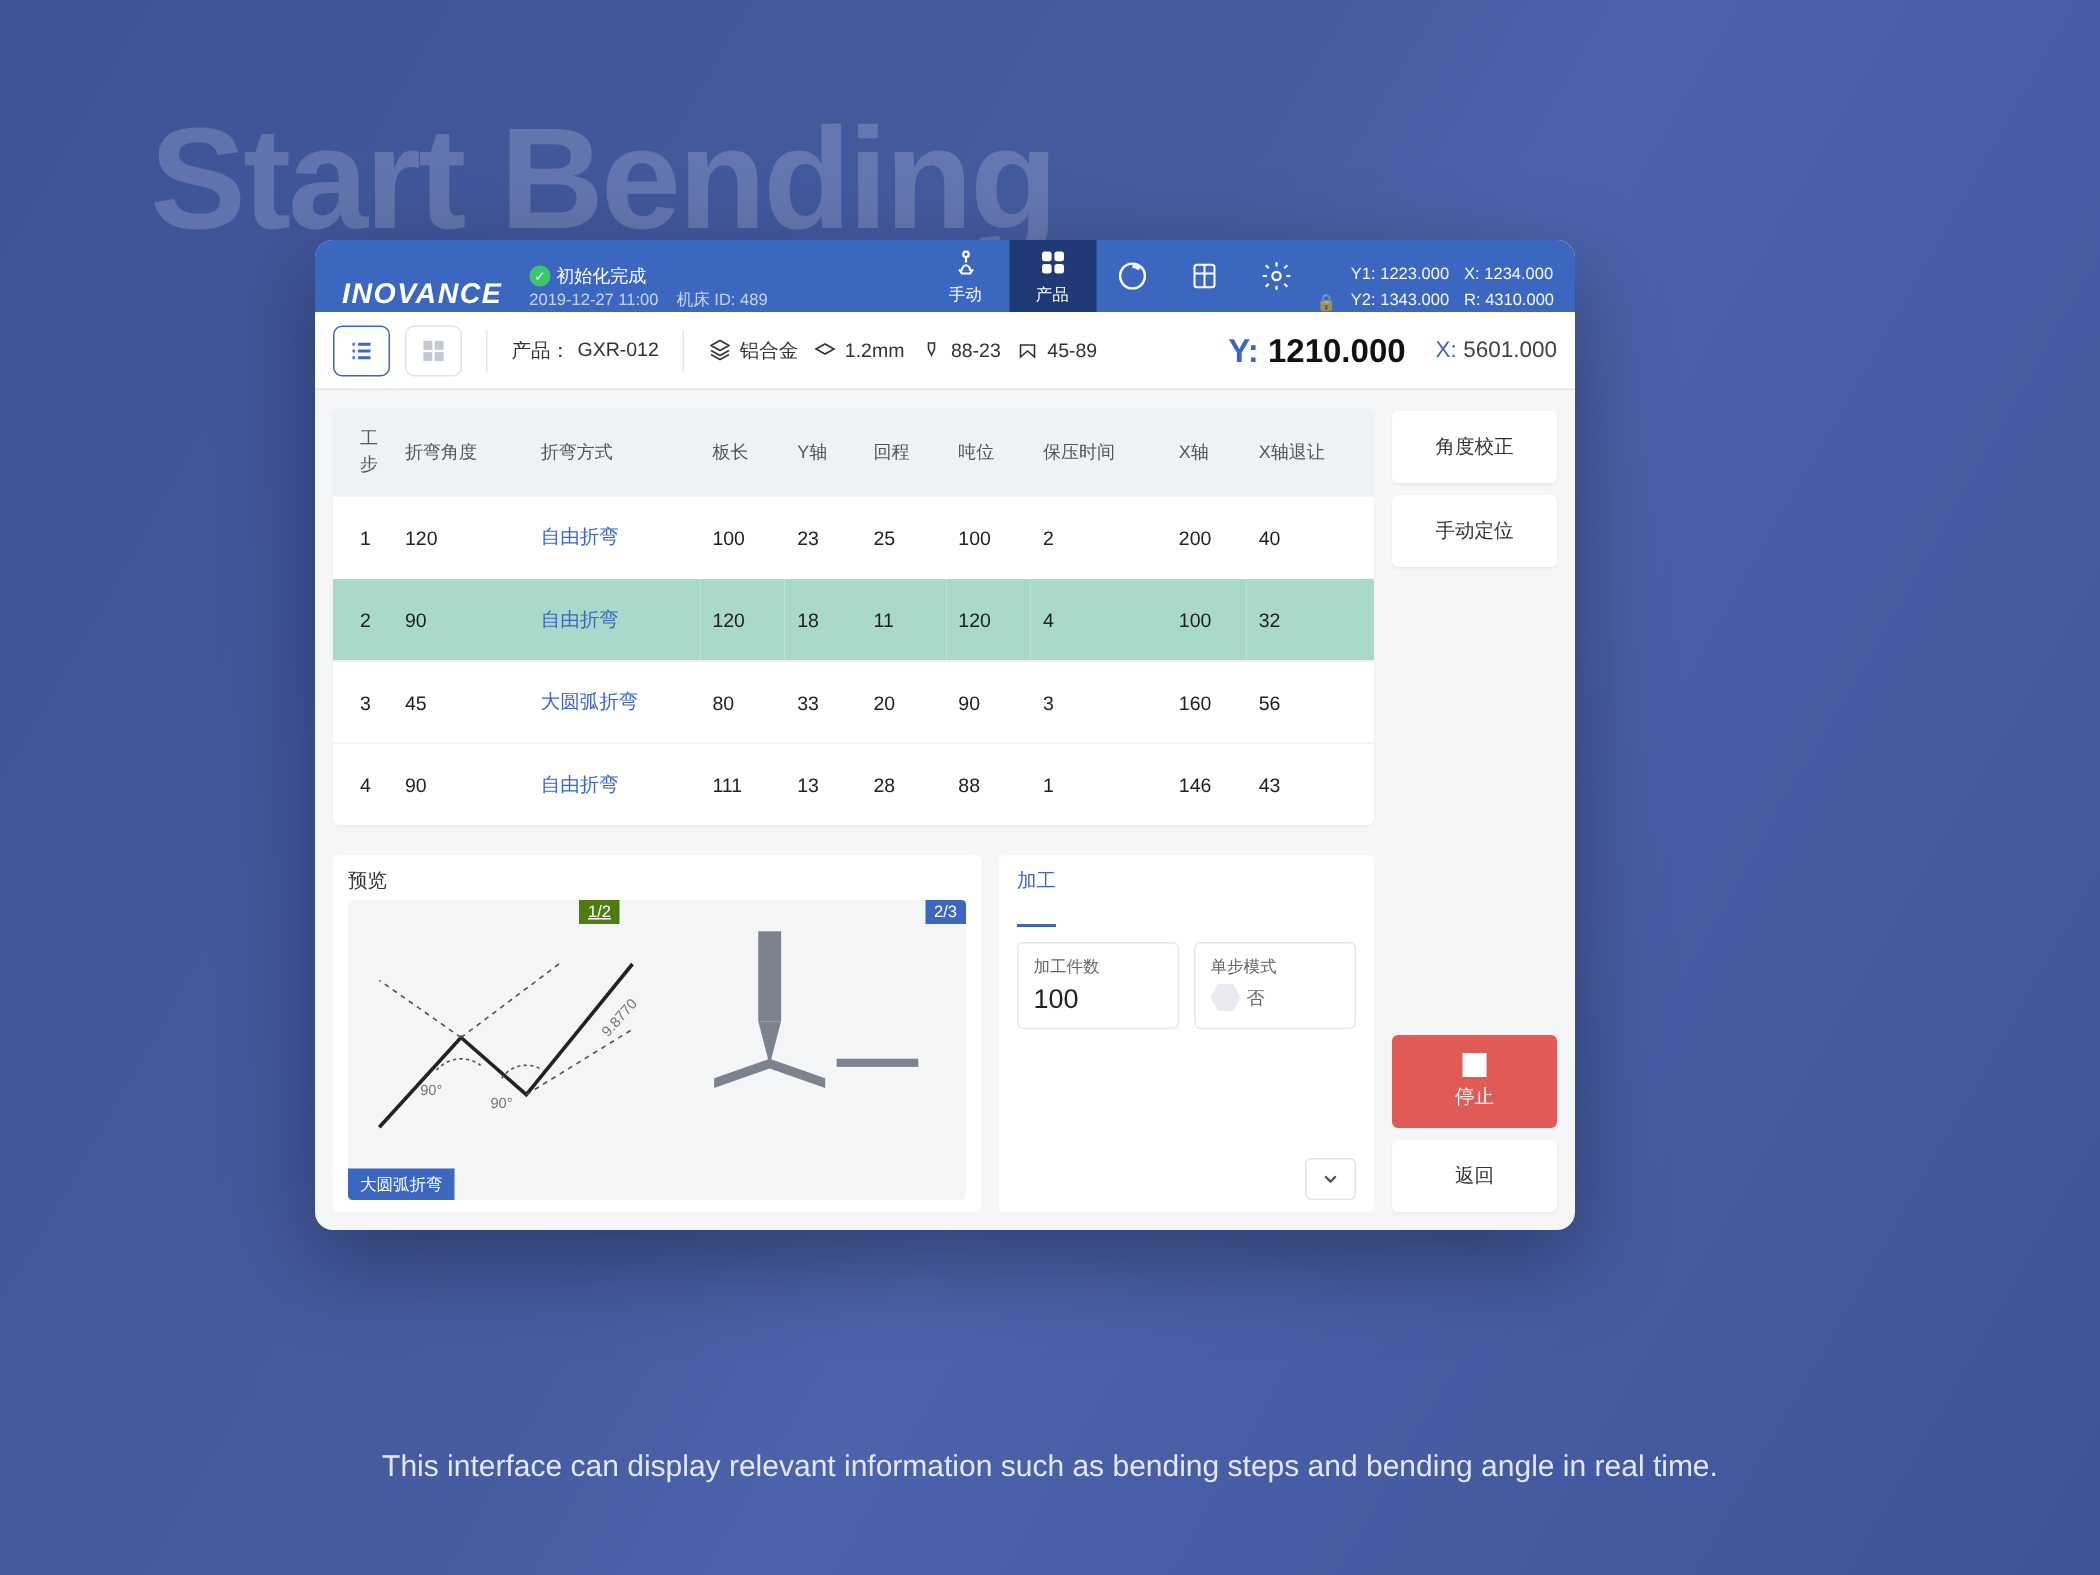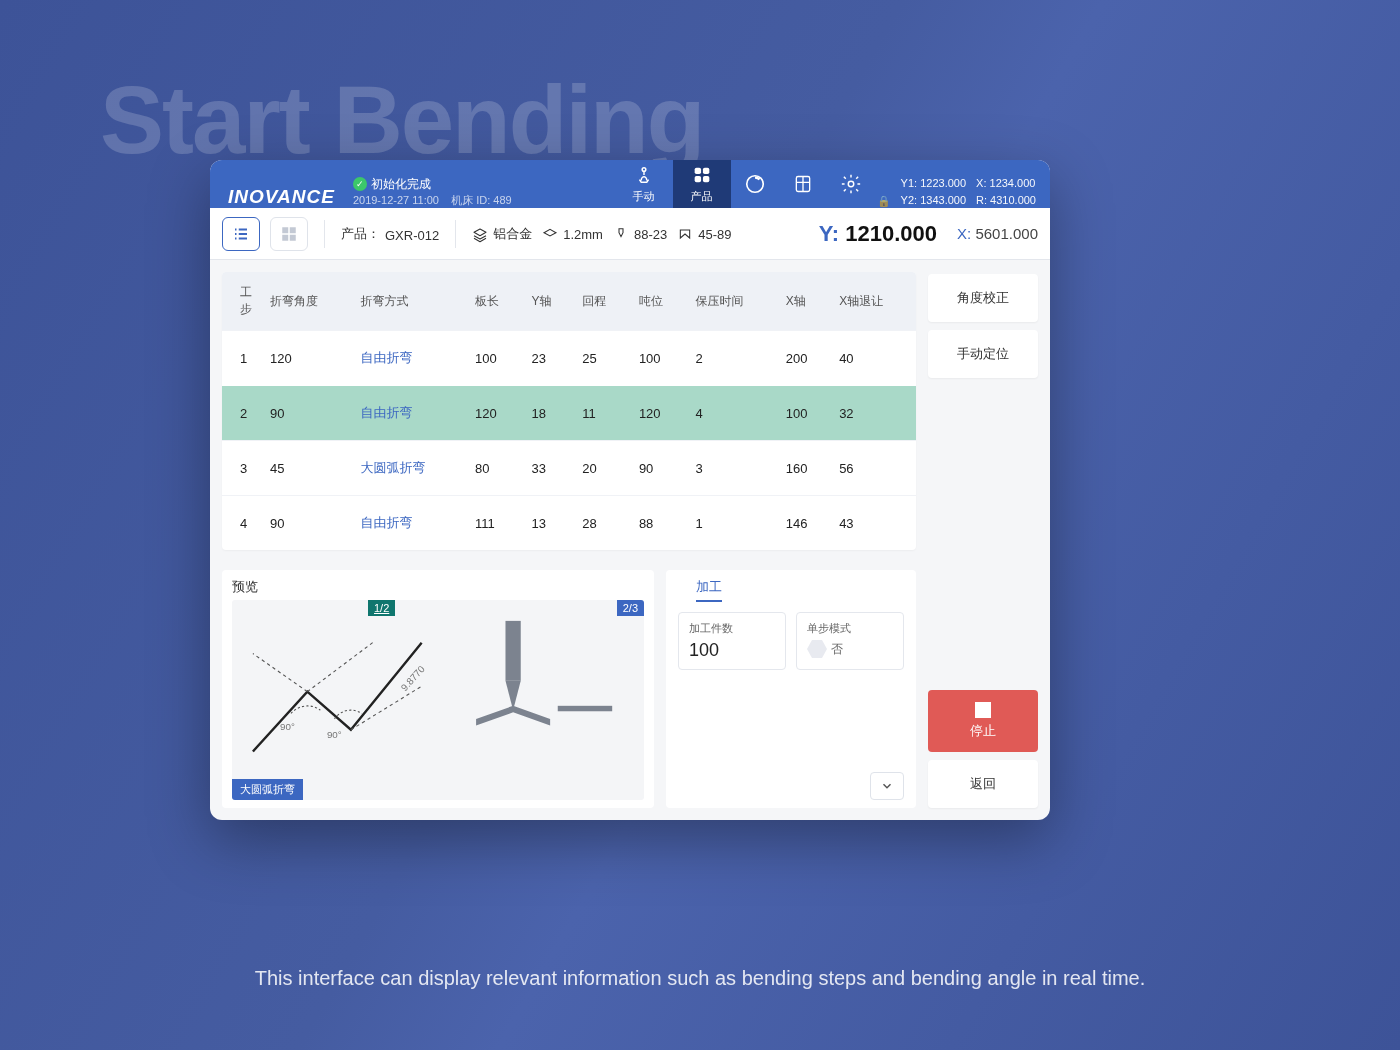--- a/index.html
+++ b/index.html
@@ -47,21 +47,21 @@
 .infobar {
   height: 52px; background: #fff; display: flex; align-items: center; padding: 0 12px;
   border-bottom: 1px solid #e3e6ec; gap: 10px;
 }
 .view-btn {
   width: 38px; height: 34px; border: 1px solid #dfe3ea; border-radius: 6px;
   display: flex; align-items: center; justify-content: center; cursor: pointer; background:#fff;
 }
 .view-btn.active { border-color: #3c67c1; }
 .info-sep { width:1px; height:28px; background:#e3e6ec; margin:0 6px;}
-.info-item { display: flex; align-items: flex-end; gap: 5px; font-size: 13px; color: #333; }
+.info-item { display: flex; align-items: flex-start; gap: 5px; font-size: 13px; color: #333; }
 .info-item svg { width: 16px; height: 16px; }
 .info-spacer { flex:1; }
 .info-y { font-size: 22px; font-weight: 700; color: #111;}
 .info-y .lbl { color:#3c67c1; }
 .info-x { font-size: 15px; color: #444; margin-left:10px;}
 .info-x .lbl { color:#3c67c1; }
 
 .body-area { display: flex; padding: 12px 12px 0 12px; gap: 12px; height: calc(100% - 112px);}
 .left-col { flex:1; display:flex; flex-direction:column; gap:20px;}
 .right-col { width: 110px; display:flex; flex-direction:column; gap:8px; padding-top:2px;}
@@ -73,25 +73,25 @@
 tbody tr.sel { background:#a9d9c8; }
 tbody tr.sel td { border-top-color: transparent;}
 td:first-child, th:first-child { padding-left:18px; width:40px;}
 .method-link { color:#3c67c1; }
 
 .bottom-row { display:flex; gap:12px; flex:1;}
 .preview { flex:1; background:#fff; border-radius:4px; padding:8px 10px; position:relative; display:flex; flex-direction:column;}
 .preview-hdr { font-size:13px; color:#333; margin-bottom:4px;}
 .preview-canvas { flex:1; background:#f4f5f7; border-radius:3px; position:relative; overflow:hidden;}
 .preview-badge { position:absolute; font-size:11px; color:#fff; padding:2px 6px;}
-.b1 { top:0; left:136px; background:#0f766e;text-decoration:underline; }
+.b1 { top:0; left:154px; background:#4d7c0f;text-decoration:underline; }
 .b2 { top:0; right:0; background:#3c67c1; }
 .preview-tag { position:absolute; bottom:0; left:0; background:#3c67c1; color:#fff; font-size:11px; padding:3px 8px;}
 .process { width:250px; background:#fff; border-radius:4px; padding:8px 12px; display:flex; flex-direction:column;}
-.process-hdr { font-size:13px; color:#3c67c1; border-bottom:2px solid #3c67c1; display:inline-block; padding-bottom:4px; width:fit-content; margin-bottom:10px;margin-left:18px;}
+.process-hdr { font-size:13px; color:#3c67c1; border-bottom:2px solid #3c67c1; display:inline-block; padding-bottom:20px; width:fit-content; margin-bottom:10px;}
 .process-cards { display:flex; gap:10px;}
 .card { flex:1; border:1px solid #e4e7ed; border-radius:4px; padding:8px 10px;}
 .card-lbl { font-size:11px; color:#666; margin-bottom:4px;font-family:Liberation Serif, serif;}
 .card-val { font-size:18px; color:#222;}
 .toggle { display:flex; align-items:center; gap:4px; font-size:12px; color:#666; margin-top:4px;}
 .toggle-hex { width:20px; height:18px; background:#e8eaf0; clip-path: polygon(25% 0,75% 0,100% 50%,75% 100%,25% 100%,0 50%);}
 .collapse-btn { margin-top:auto; margin-left:auto; width:34px; height:28px; border:1px solid #dfe3ea; border-radius:4px; display:flex; align-items:center; justify-content:center; cursor:pointer; font-size:14px;}
 
 .side-btn { background:#fff; border-radius:4px; height:48px; display:flex; align-items:center; justify-content:center; font-size:13px; color:#333; cursor:pointer; box-shadow:0 1px 2px rgba(0,0,0,0.05);}
 .side-spacer { flex:1; }

